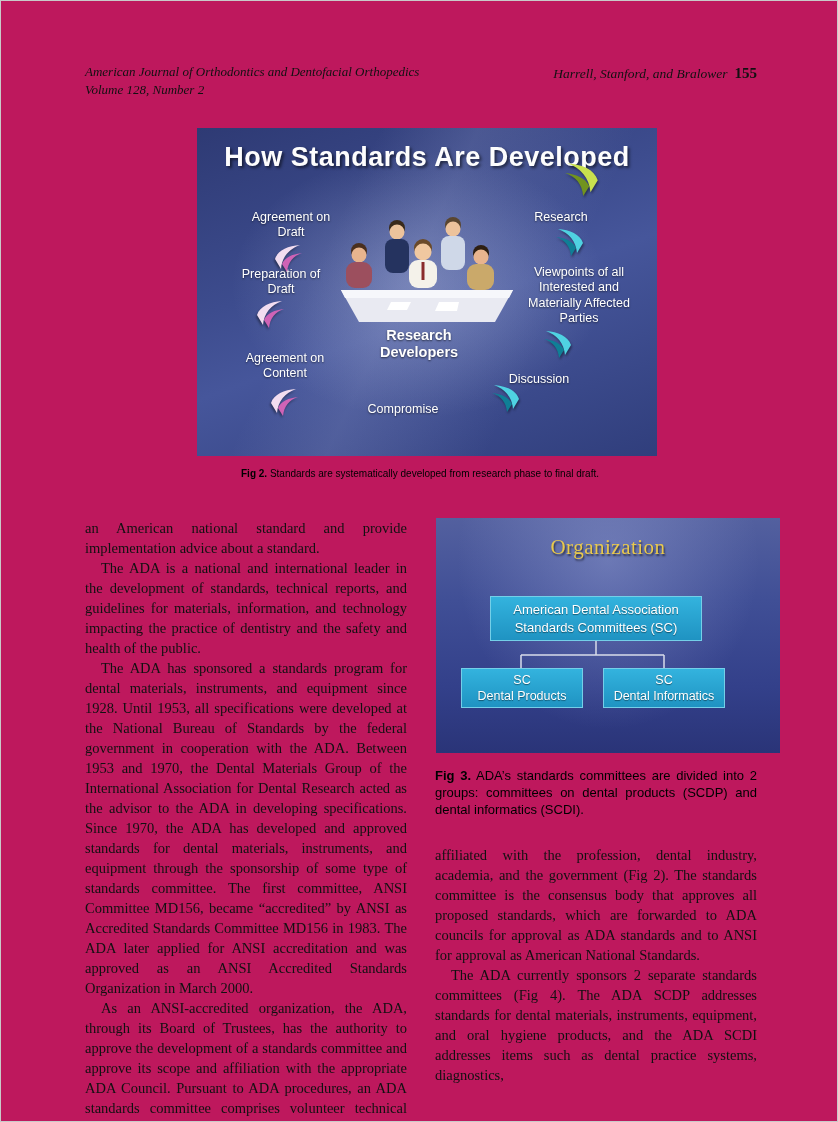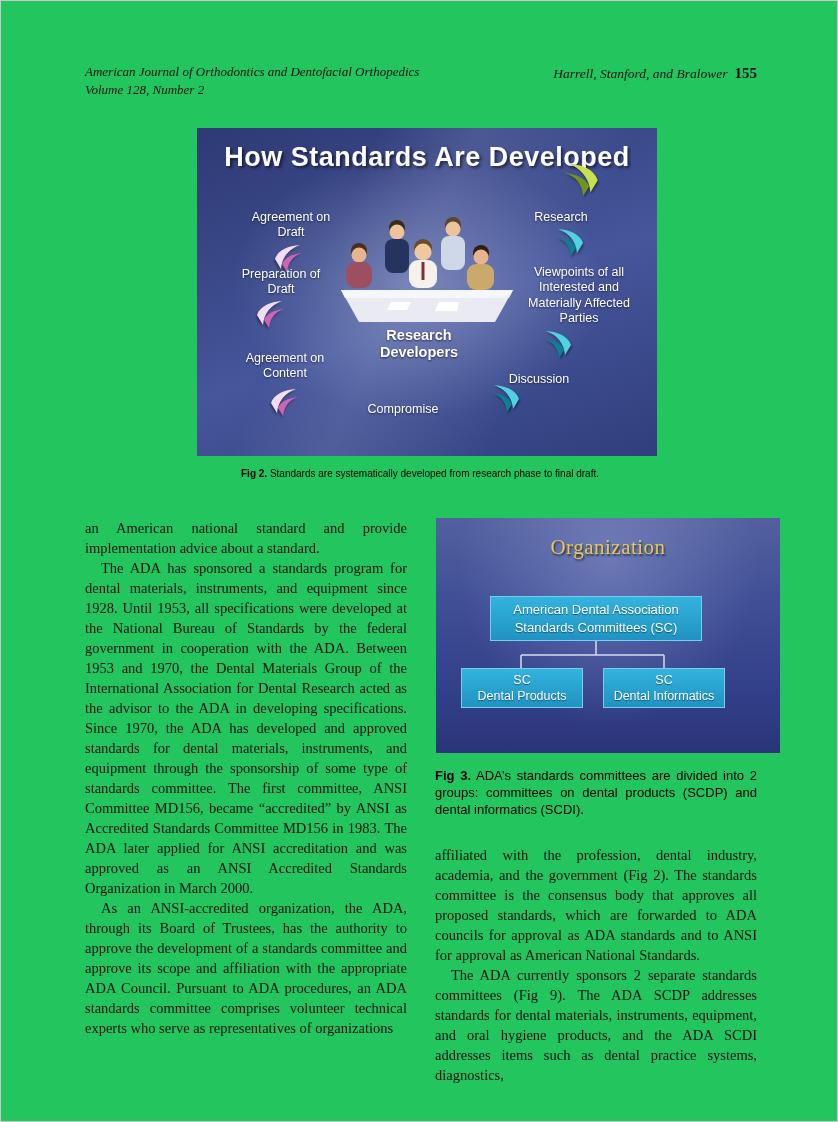--- a/index.html
+++ b/index.html
@@ -1,20 +1,20 @@
 <!DOCTYPE html>
 <html lang="en"><head>
 <meta charset="utf-8">
 <style>
   * { box-sizing: border-box; }
   html, body { margin: 0; padding: 0; background: #ffffff; }
   .page {
     position: relative;
     width: 838px; height: 1122px;
-    background: #22c55e;
+    background: #be185d;
     border: 1px solid #c9c9c9;
     font-family: "Liberation Serif", serif;
     color: #111;
     overflow: hidden;
   }
 
   
   .page-header {
     position: absolute; left: 84px; top: 62px; width: 672px;
     display: flex; justify-content: space-between; align-items: flex-start;
@@ -221,20 +221,21 @@
     </svg>
   </div>
 
   <div class="fig2-caption">
     <b>Fig 2.</b>
     <span>Standards are systematically developed from research phase to final draft.</span>
   </div>
 
   <div class="col col-left">
     <p class="noindent">an American national standard and provide implementation advice about a standard.</p>
+    <p class="indent">The ADA is a national and international leader in the development of standards, technical reports, and guidelines for materials, information, and technology impacting the practice of dentistry and the safety and health of the public.</p>
     <p class="indent">The ADA has sponsored a standards program for dental materials, instruments, and equipment since 1928. Until 1953, all specifications were developed at the National Bureau of Standards by the federal government in cooperation with the ADA. Between 1953 and 1970, the Dental Materials Group of the International Association for Dental Research acted as the advisor to the ADA in developing specifications. Since 1970, the ADA has developed and approved standards for dental materials, instruments, and equipment through the sponsorship of some type of standards committee. The first committee, ANSI Committee MD156, became “accredited” by ANSI as Accredited Standards Committee MD156 in 1983. The ADA later applied for ANSI accreditation and was approved as an ANSI Accredited Standards Organization in March 2000.</p>
     <p class="indent">As an ANSI-accredited organization, the ADA, through its Board of Trustees, has the authority to approve the development of a standards committee and approve its scope and affiliation with the appropriate ADA Council. Pursuant to ADA procedures, an ADA standards committee comprises volunteer technical experts who serve as representatives of organizations</p>
   </div>
 
   <div class="col col-right">
 
     <div class="fig3-image">
       <div class="fig3-title">Organization</div>
       <svg class="org-lines" width="320" height="235">
         <line x1="160" y1="123" x2="160" y2="137" stroke="#d8dcea" stroke-width="1.5"></line>
@@ -249,16 +250,16 @@
       <div class="org-box child-box child-right">SC
 Dental Informatics</div>
     </div>
 
     <div class="fig3-caption">
       <b>Fig 3.</b>
       <span>ADA’s standards committees are divided into 2 groups: committees on dental products (SCDP) and dental informatics (SCDI).</span>
     </div>
 
     <p class="noindent resume">affiliated with the profession, dental industry, academia, and the government (Fig 2). The standards committee is the consensus body that approves all proposed standards, which are forwarded to ADA councils for approval as ADA standards and to ANSI for approval as American National Standards.</p>
-    <p class="indent">The ADA currently sponsors 2 separate standards committees (Fig 9). The ADA SCDP addresses standards for dental materials, instruments, equipment, and oral hygiene products, and the ADA SCDI addresses items such as dental practice systems, diagnostics,</p>
+    <p class="indent">The ADA currently sponsors 2 separate standards committees (Fig 4). The ADA SCDP addresses standards for dental materials, instruments, equipment, and oral hygiene products, and the ADA SCDI addresses items such as dental practice systems, diagnostics,</p>
   </div>
 
 </div>
 
 </body></html>

